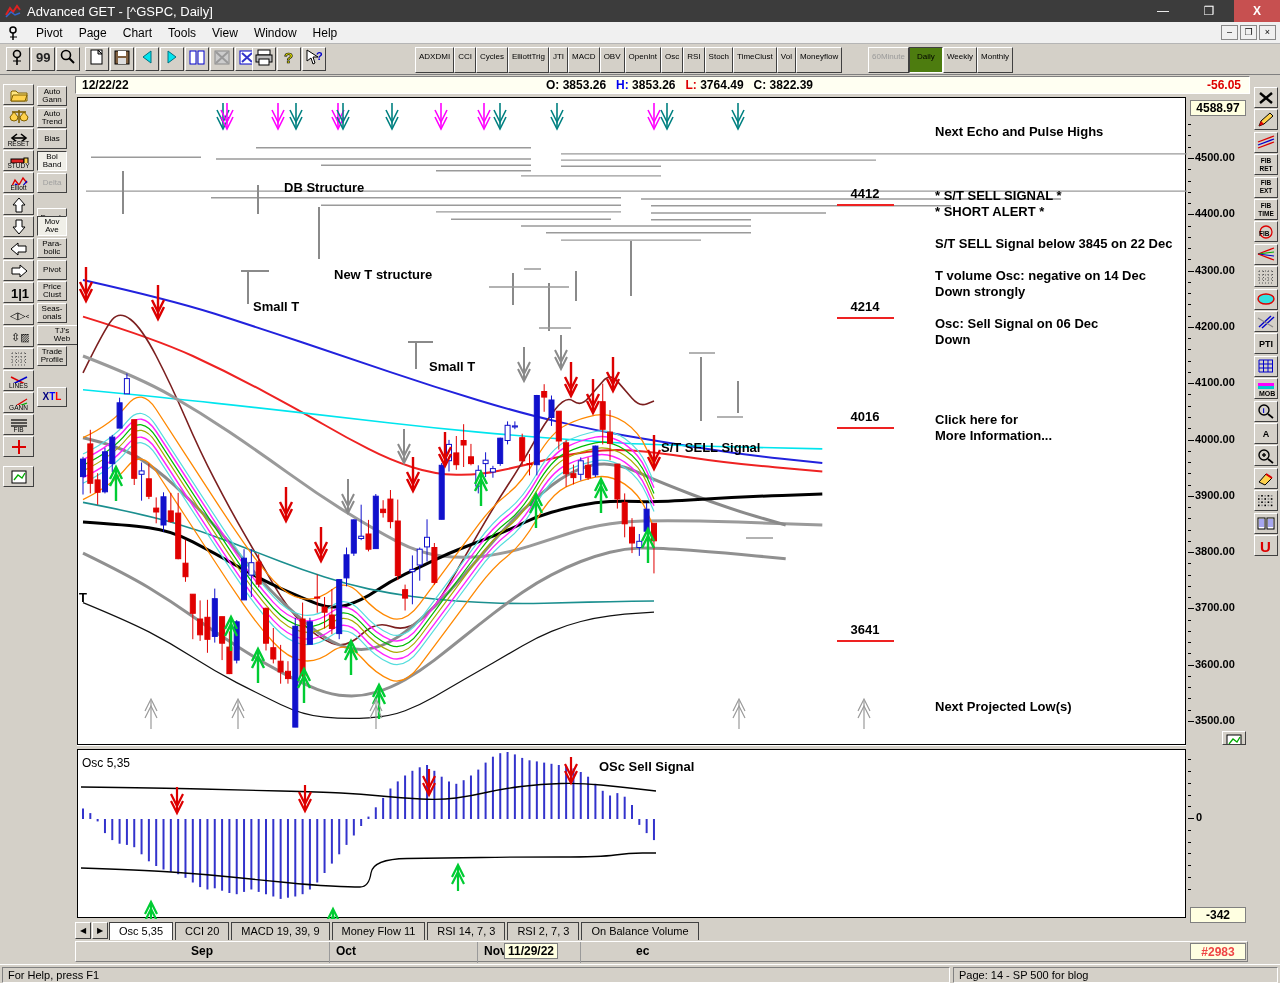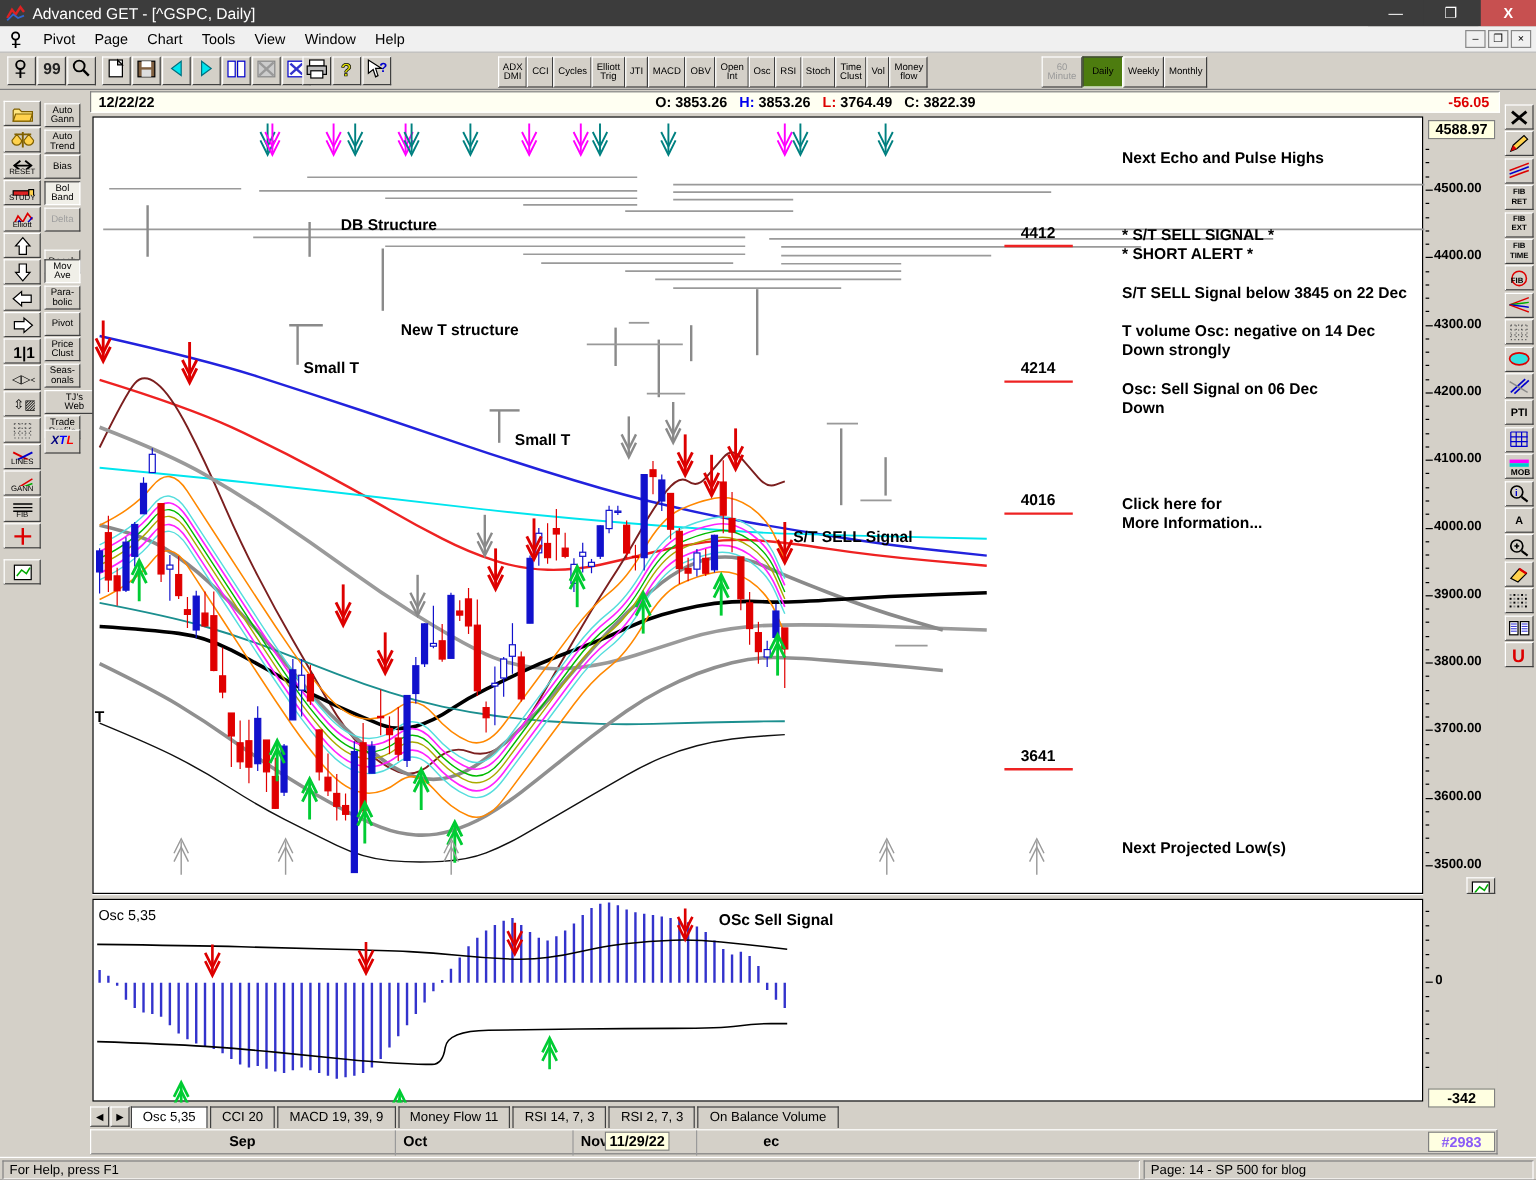--- a/index.html
+++ b/index.html
@@ -13,21 +13,21 @@
   #btn-restore{left:1186px;background:#3c3c3c;}
   #btn-close{left:1234px;background:#c75050;font-weight:bold;}
   #menubar{position:absolute;left:0;top:22px;width:1280px;height:22px;background:#f0f0f0;border-bottom:1px solid #b5b5b5;display:flex;align-items:center;}
   .menu-item{font-size:12px;color:#000;padding:3px 8px;}
   .mdi-btn{width:17px;height:15px;border:1px solid #888;background:#f0f0f0;font-size:9px;line-height:13px;text-align:center;margin-left:2px;}
   #mdi-ctrls{position:absolute;right:4px;top:3px;display:flex;}
   
   #toolbar{position:absolute;left:0;top:44px;width:1280px;height:31px;background:#d4d0c8;border-bottom:1px solid #808080;}
   .tb-group{position:absolute;top:3px;display:flex;}
   .tb-btn{width:24px;height:24px;background:#d4d0c8;border:1px solid;border-color:#fff #404040 #404040 #fff;margin-right:1px;display:flex;align-items:flex-start;justify-content:center;}
-  .study-btn{height:26px;background:#d4d0c8;border:1px solid;border-color:#fff #404040 #404040 #fff;font-size:8px;line-height:8px;text-align:center;display:flex;flex-direction:column;align-items:center;justify-content:center;padding:0 3px;color:#000;}
+  .study-btn{height:26px;background:#d4d0c8;border:1px solid;border-color:#fff #404040 #404040 #fff;font-size:8px;line-height:8px;text-align:center;display:flex;flex-direction:row;align-items:flex-end;justify-content:center;padding:11px 3px;color:#000;}
   .study-btn.active{background:#4d7c0f;border-color:#404040 #fff #fff #404040;}
   .study-btn.disabled{color:#9a9a9a;}
   
   #infobar{position:absolute;left:75px;top:76px;width:1175px;height:18px;background:#fffff2;border:1px solid;border-color:#808080 #fff #fff #808080;font-size:12px;font-weight:bold;}
   #infobar .d{position:absolute;left:6px;top:1px;}
   #infobar .ohlc{position:absolute;left:470px;top:1px;}
   #infobar .chg{position:absolute;right:8px;top:1px;color:#dd0000;}
   .hblue{color:#0000ee;} .lred{color:#dd0000;}
   
   .side-btn{position:absolute;background:#d4d0c8;border:1px solid;border-color:#fff #404040 #404040 #fff;display:flex;flex-direction:column;align-items:center;justify-content:center;font-size:8px;line-height:8px;text-align:center;color:#000;overflow:hidden;}
@@ -419,21 +419,21 @@
         <div>onals</div>
       </div>
       <div class="side-btn" style="left: 37px; top: 324.7px; width: 50px; height: 20px;">
         <div>TJ's</div>
         <div>Web</div>
       </div>
       <div class="side-btn" style="left: 37px; top: 346.4px; width: 30px; height: 20px;">
         <div>Trade</div>
         <div>Profile</div>
       </div>
-      <div class="side-btn" style="left: 37px; top: 358px; width: 30px; height: 20px; font-style: italic;">
+      <div class="side-btn" style="left: 37px; top: 387px; width: 30px; height: 20px;">
         <div style="font-size: 10px; font-weight: bold;"><span style="color: rgb(0, 0, 128);">X</span><span style="color: rgb(0, 0, 255);">T</span><span style="color: rgb(255, 0, 0);">L</span></div>
       </div>
     </div>
   <div id="right-icons">
       <div class="side-btn" style="left: 1254px; top: 87px; width: 24px; height: 21px;">
         <svg width="20" height="18">
           <line x1="4" y1="4" x2="16" y2="14" stroke="#000" stroke-width="2.4"></line>
           <line x1="16" y1="4" x2="4" y2="14" stroke="#000" stroke-width="2.4"></line>
         </svg>
       </div>
@@ -1173,21 +1173,21 @@
 
   <div id="datebar">
       <div class="dsep" style="left: 253px;"></div>
       <div class="dsep" style="left: 401px;"></div>
       <div class="dsep" style="left: 504px;"></div>
       <div class="month-lbl" style="left: 115px;">Sep</div>
       <div class="month-lbl" style="left: 260px;">Oct</div>
       <div class="month-lbl" style="left: 408px;">Nov</div>
       <div class="month-lbl" style="left: 560px;">ec</div>
       <div class="ax-box" style="left: 428px; top: 1px; width: 54px; height: 16px; line-height: 15px;">11/29/22</div>
-      <div class="ax-box" style="left: 1114px; top: 1px; width: 56px; height: 17px; line-height: 16px; color: #8b5cf6;">#2983</div>
+      <div class="ax-box" style="left: 1114px; top: 1px; width: 56px; height: 17px; line-height: 16px; color: #ef4444;">#2983</div>
     </div>
 
   <div id="statusbar">
     <div class="st-panel" style="left:2px;width:948px;">For Help, press F1</div>
     <div class="st-panel" style="left:953px;width:325px;">Page: 14 - SP 500 for blog</div>
   </div>
 <div class="side-btn" style="left: 1222px; top: 731px; width: 24px; height: 14px;">
       <svg width="20" height="18">
         <rect x="3" y="3" width="14" height="12" fill="#fff" stroke="#000"></rect>
         <polyline points="5,12 9,7 13,10 16,5" fill="none" stroke="#0a0" stroke-width="1.3"></polyline>

